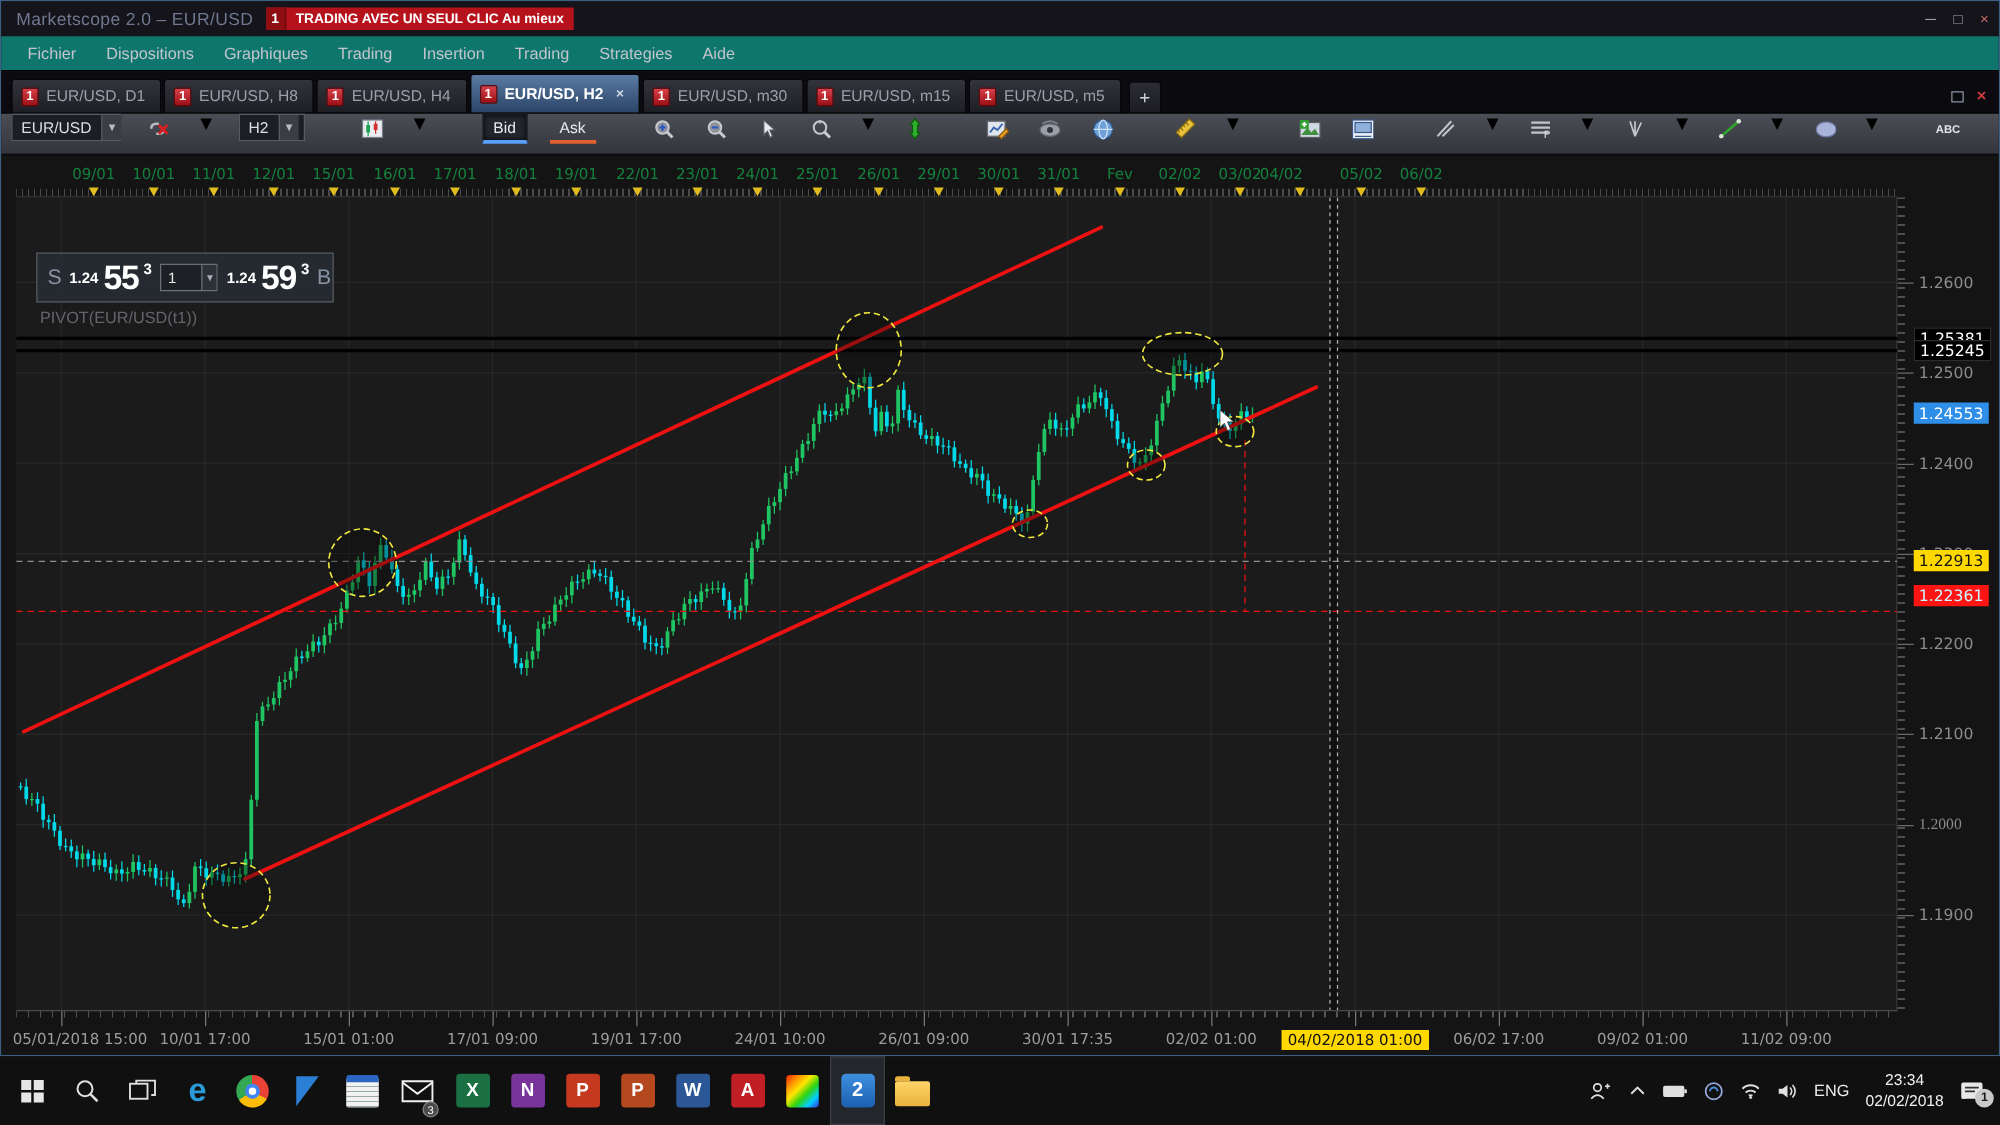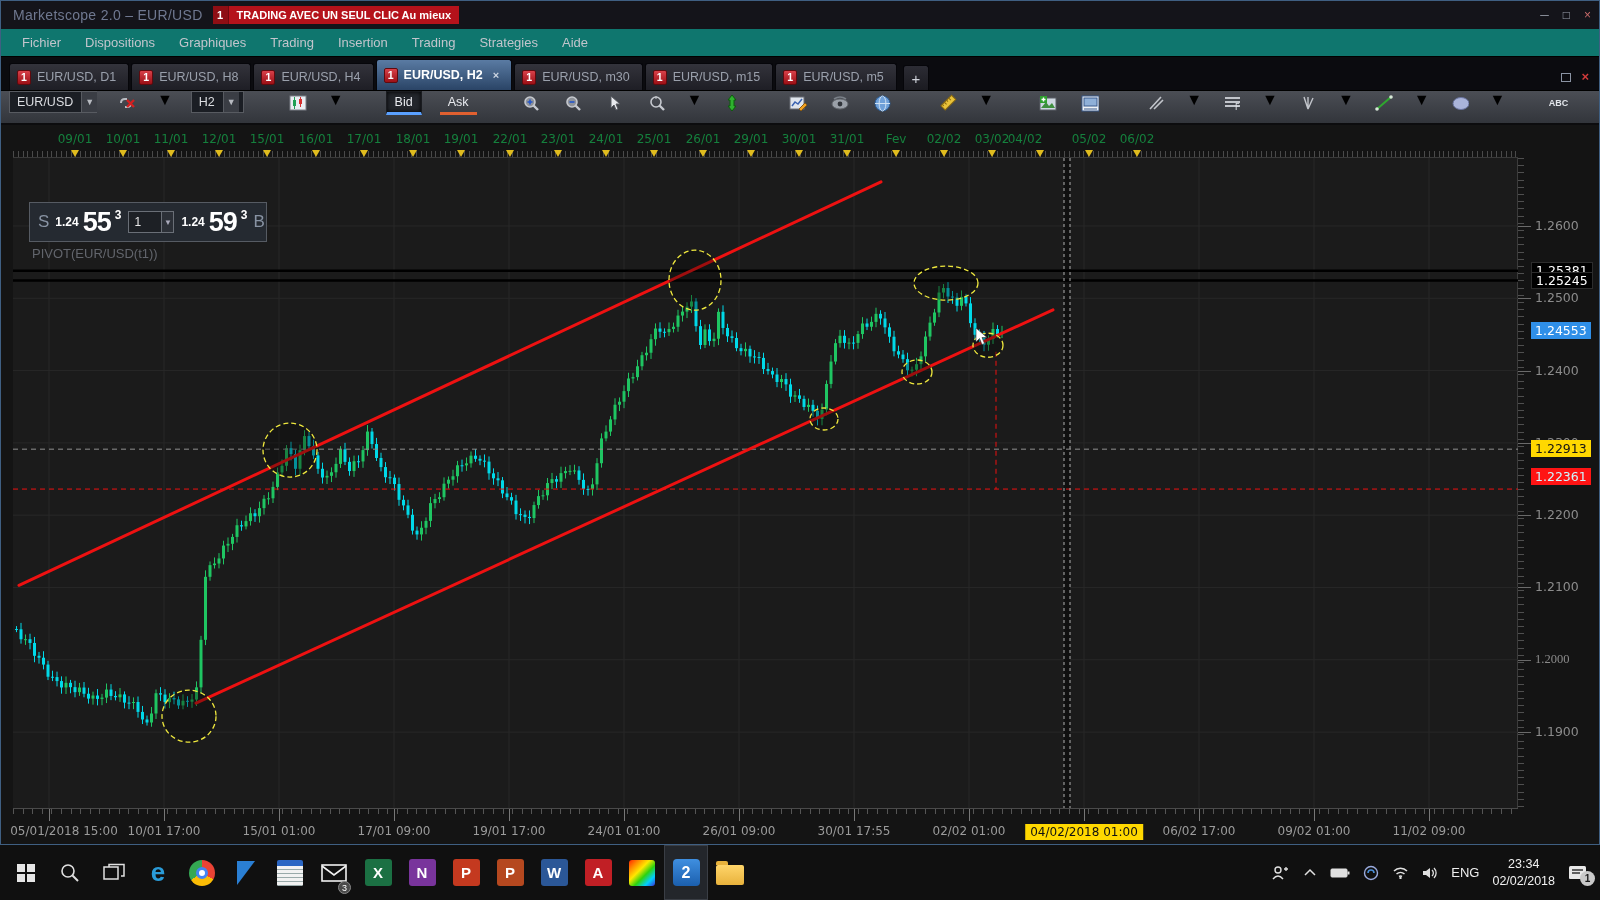--- a/index.html
+++ b/index.html
@@ -931,23 +931,23 @@
           <div class="bmaj" style="left: 956px;"></div>
           <div class="bmaj" style="left: 1071px;"></div>
           <div class="bmaj" style="left: 1186px;"></div>
           <div class="bmaj" style="left: 1301px;"></div>
           <div class="bmaj" style="left: 1416px;"></div>
           <span class="btime" style="left: 51px;">05/01/2018 15:00</span>
           <span class="btime" style="left: 151px;">10/01 17:00</span>
           <span class="btime" style="left: 266px;">15/01 01:00</span>
           <span class="btime" style="left: 381px;">17/01 09:00</span>
           <span class="btime" style="left: 496px;">19/01 17:00</span>
-          <span class="btime" style="left: 611px;">24/01 01:00</span>
+          <span class="btime" style="left: 611px;">24/01 10:00</span>
           <span class="btime" style="left: 726px; text-align: right;">26/01 09:00</span>
-          <span class="btime" style="left: 841px;">30/01 17:55</span>
+          <span class="btime" style="left: 841px;">30/01 17:35</span>
           <span class="btime" style="left: 956px;">02/02 01:00</span>
           <span class="btime hl" style="left: 1071px;">04/02/2018 01:00</span>
           <span class="btime" style="left: 1186px;">06/02 17:00</span>
           <span class="btime" style="left: 1301px;">09/02 01:00</span>
           <span class="btime" style="left: 1416px;">11/02 09:00</span>
         </div>
   </div>
  </div>
 
  <div id="taskbar">

